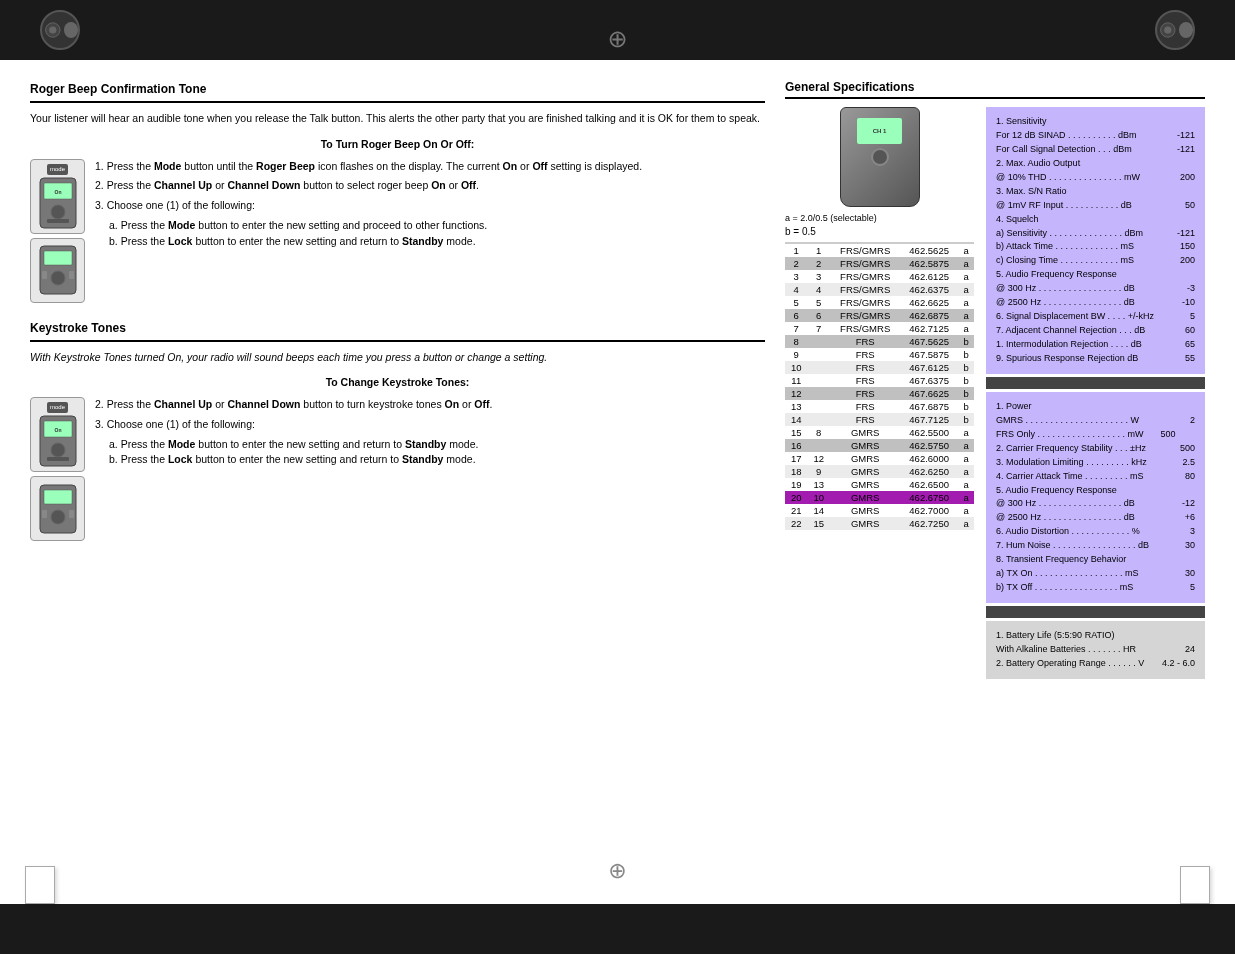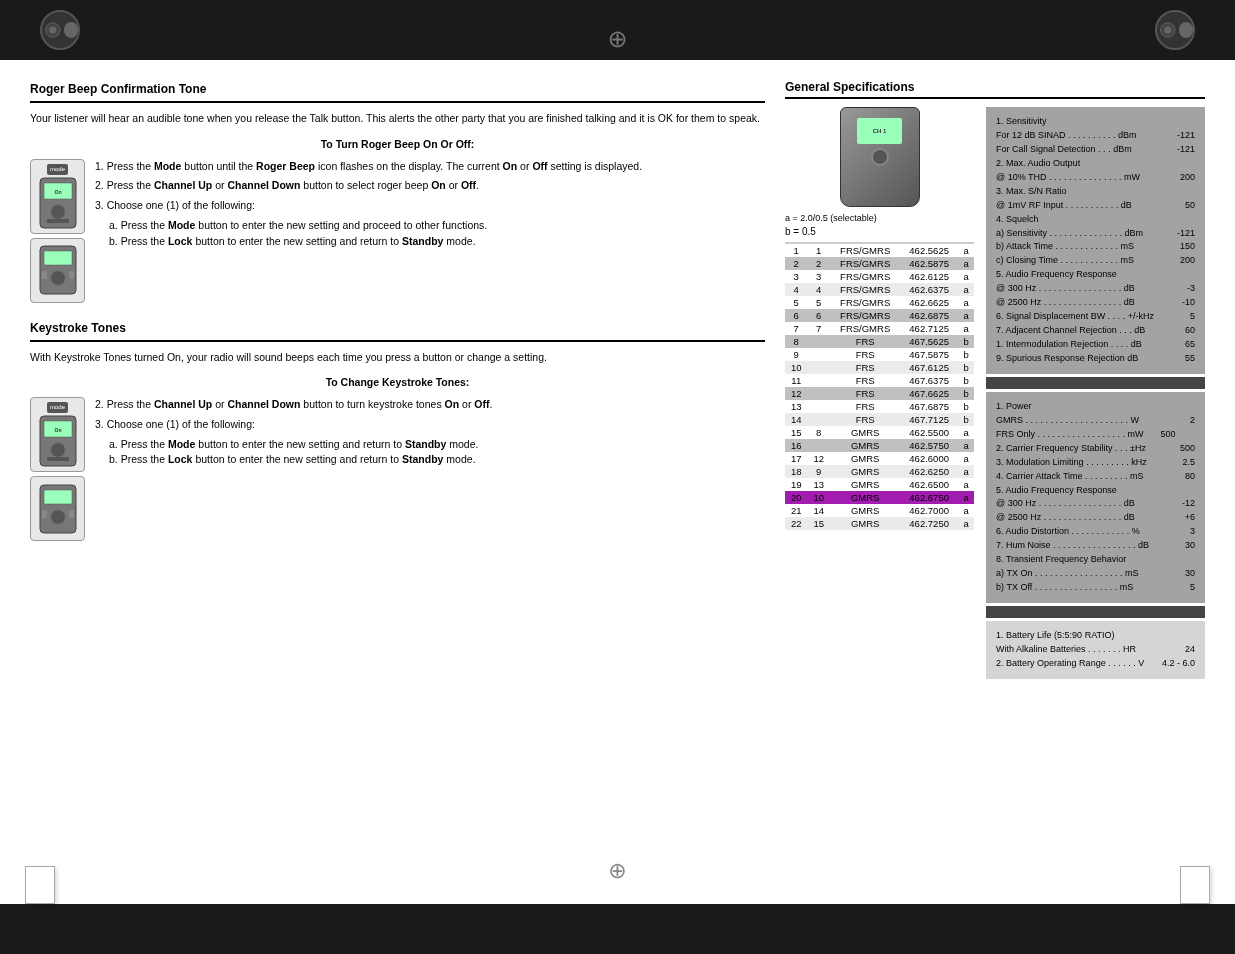--- a/index.html
+++ b/index.html
@@ -206,21 +206,21 @@
     .bottom-bar {
       height: 50px;
       background: #1a1a1a;
       display: flex;
       align-items: center;
       justify-content: space-between;
       padding: 0 40px;
     }
 
     .specs-block {
-      background: #a3a3a3;
+      background: #c4b5fd;
       padding: 8px 10px;
       margin-bottom: 3px;
       font-size: 9.5px;
       line-height: 1.7;
     }
 
     .specs-block-bottom {
       background: #d5d5d5;
       padding: 8px 10px;
       font-size: 9.5px;
@@ -307,21 +307,21 @@
               <div class="step">3. Choose one (1) of the following:</div>
               <div class="step-sub">a. Press the <span class="bold">Mode</span> button to enter the new setting and proceed to other functions.</div>
               <div class="step-sub">b. Press the <span class="bold">Lock</span> button to enter the new setting and return to <span class="bold">Standby</span> mode.</div>
             </div>
           </div>
         </div>
       </div>
 
       <div class="keystroke-section">
         <div class="section-heading">Keystroke Tones</div>
-        <p style="">With Keystroke Tones turned On, your radio will sound beeps each time you press a button or change a setting.</p>
+        <p style="font-style:italic;">With Keystroke Tones turned On, your radio will sound beeps each time you press a button or change a setting.</p>
 
         <div class="sub-section">
           <div class="sub-section-heading">To Change Keystroke Tones:</div>
           <div class="steps-with-images">
             <div class="images-col">
               <div class="radio-img">
                 <div class="mode-label">mode</div>
                 <svg width="38" height="52" viewBox="0 0 38 52">
                   <rect x="1" y="1" width="36" height="50" rx="4" fill="#777" stroke="#444" stroke-width="1"></rect>
                   <rect x="5" y="6" width="28" height="16" rx="1" fill="#9fb" stroke="#555" stroke-width="0.5"></rect>

